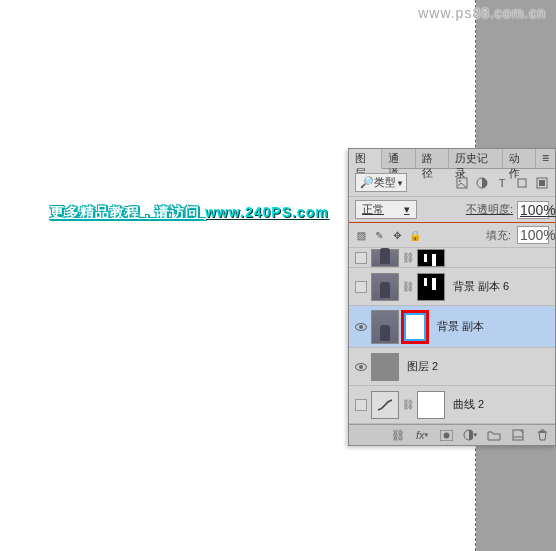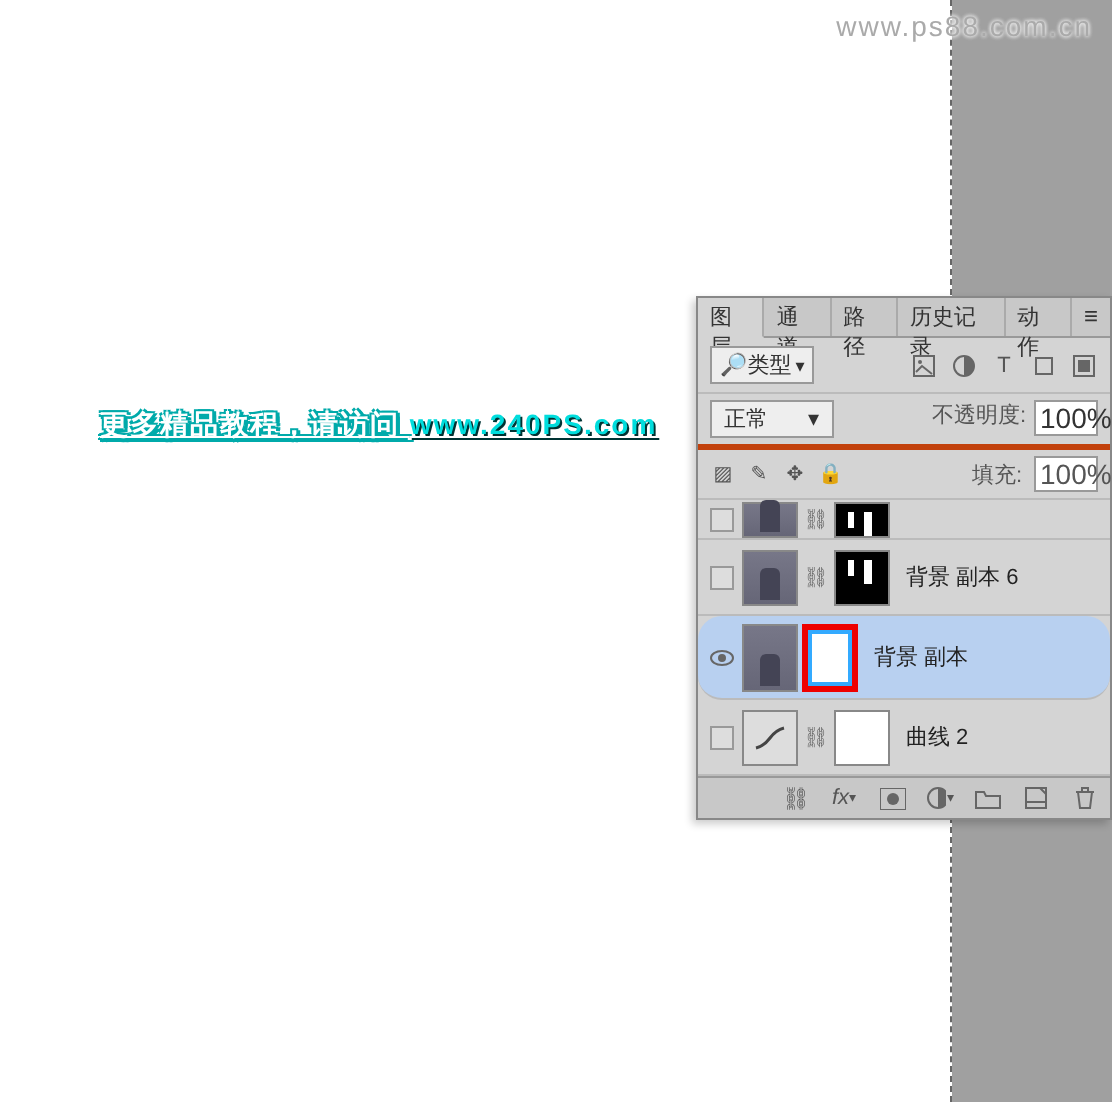--- a/index.html
+++ b/index.html
@@ -19,33 +19,33 @@
   .tab { padding: 2px 6px; font-size: 11px; color: #333; border-right: 1px solid #aaa; cursor: pointer; }
   .tab.active { background: #d4d4d4; border-bottom: 1px solid #d4d4d4; margin-bottom: -1px; }
   .tabs .menu { margin-left: auto; padding: 2px 6px; }
   
   .filter-row { display: flex; align-items: center; padding: 4px 6px; gap: 4px; border-bottom: 1px solid #bbb; }
   .filter-dropdown { flex: 0 0 auto; display: flex; align-items: center; background: #eee; border: 1px solid #999; padding: 1px 4px; font-size: 11px; }
   .filter-dropdown .chev { font-size: 9px; margin-left: 2px; }
   .filter-icons { display: flex; gap: 6px; margin-left: auto; }
   .ficon { width: 14px; height: 14px; display: flex; align-items: center; justify-content: center; font-size: 11px; color: #555; }
   
-  .blend-row { display: flex; align-items: flex-start; padding: 3px 6px; gap: 4px; border-bottom: 3px solid #c2410c; }
+  .blend-row { display: flex; align-items: center; padding: 3px 6px; gap: 4px; border-bottom: 1px solid #c2410c; text-decoration: underline; }
   .blend-dropdown { background: #eee; border: 1px solid #999; padding: 1px 6px; font-size: 11px; display: flex; align-items: center; }
   .label-sm { font-size: 11px; color: #555; margin-left: auto; }
   .value-box { background: #fff; border: 1px solid #999; padding: 0 2px; font-size: 14px; width: 32px; text-align: right; }
   
   .lock-row { display: flex; align-items: center; padding: 3px 6px; gap: 6px; border-bottom: 1px solid #bbb; font-size: 11px; color: #555; }
   .lock-icons { display: flex; gap: 5px; }
   .licon { width: 13px; height: 13px; display: flex; align-items: center; justify-content: center; font-size: 10px; }
   
   .layers { max-height: 200px; overflow: hidden; }
   .layer { display: flex; align-items: center; height: 38px; border-bottom: 1px solid #bbb; padding: 0 4px; gap: 2px; }
   .layer.selected { background: #b8d0f0; }
-  .layer.tall { height: 42px; border-radius: 12px; }
+  .layer.tall { height: 42px; }
   .vis { width: 16px; height: 16px; display: flex; align-items: center; justify-content: center; }
   .eye { width: 12px; height: 8px; border: 1px solid #666; border-radius: 50%; position: relative; }
   .eye::after { content: ''; position: absolute; width: 4px; height: 4px; background: #666; border-radius: 50%; top: 1px; left: 3px; }
   .vis-box { width: 12px; height: 12px; border: 1px solid #999; background: #ddd; }
   .chain { width: 14px; text-align: center; font-size: 10px; color: #666; }
   .thumb { width: 28px; height: 28px; border: 1px solid #888; background: #999; flex-shrink: 0; }
   .thumb.tall { height: 34px; }
   .thumb.dog { background: linear-gradient(#778, #667); position: relative; }
   .thumb.dog::after { content: ''; position: absolute; bottom: 2px; left: 8px; width: 10px; height: 16px; background: #445; border-radius: 3px 3px 0 0; }
   .thumb.gray { background: #888; }
@@ -166,20 +166,27 @@
 
     <div class="layer selected tall">
       <div class="vis">
           <div class="eye"></div>
         </div>
       <div class="thumb dog tall"></div>
       <div class="mask white tall highlight-mask inner-sel"></div>
       <span class="layer-name">背景 副本</span>
     </div>
 
+    <div class="layer">
+      <div class="vis">
+          <div class="eye"></div>
+        </div>
+      <div class="thumb gray"></div>
+      <span class="layer-name">图层 2</span>
+    </div>
 
     <div class="layer">
       <div class="vis">
           <div class="vis-box"></div>
         </div>
       <div class="thumb adjust">
           <svg width="18" height="18">
             <path d="M2 14 Q6 13 9 9 Q12 5 16 4" fill="none" stroke="#444" stroke-width="1.5"></path>
           </svg>
         </div>

